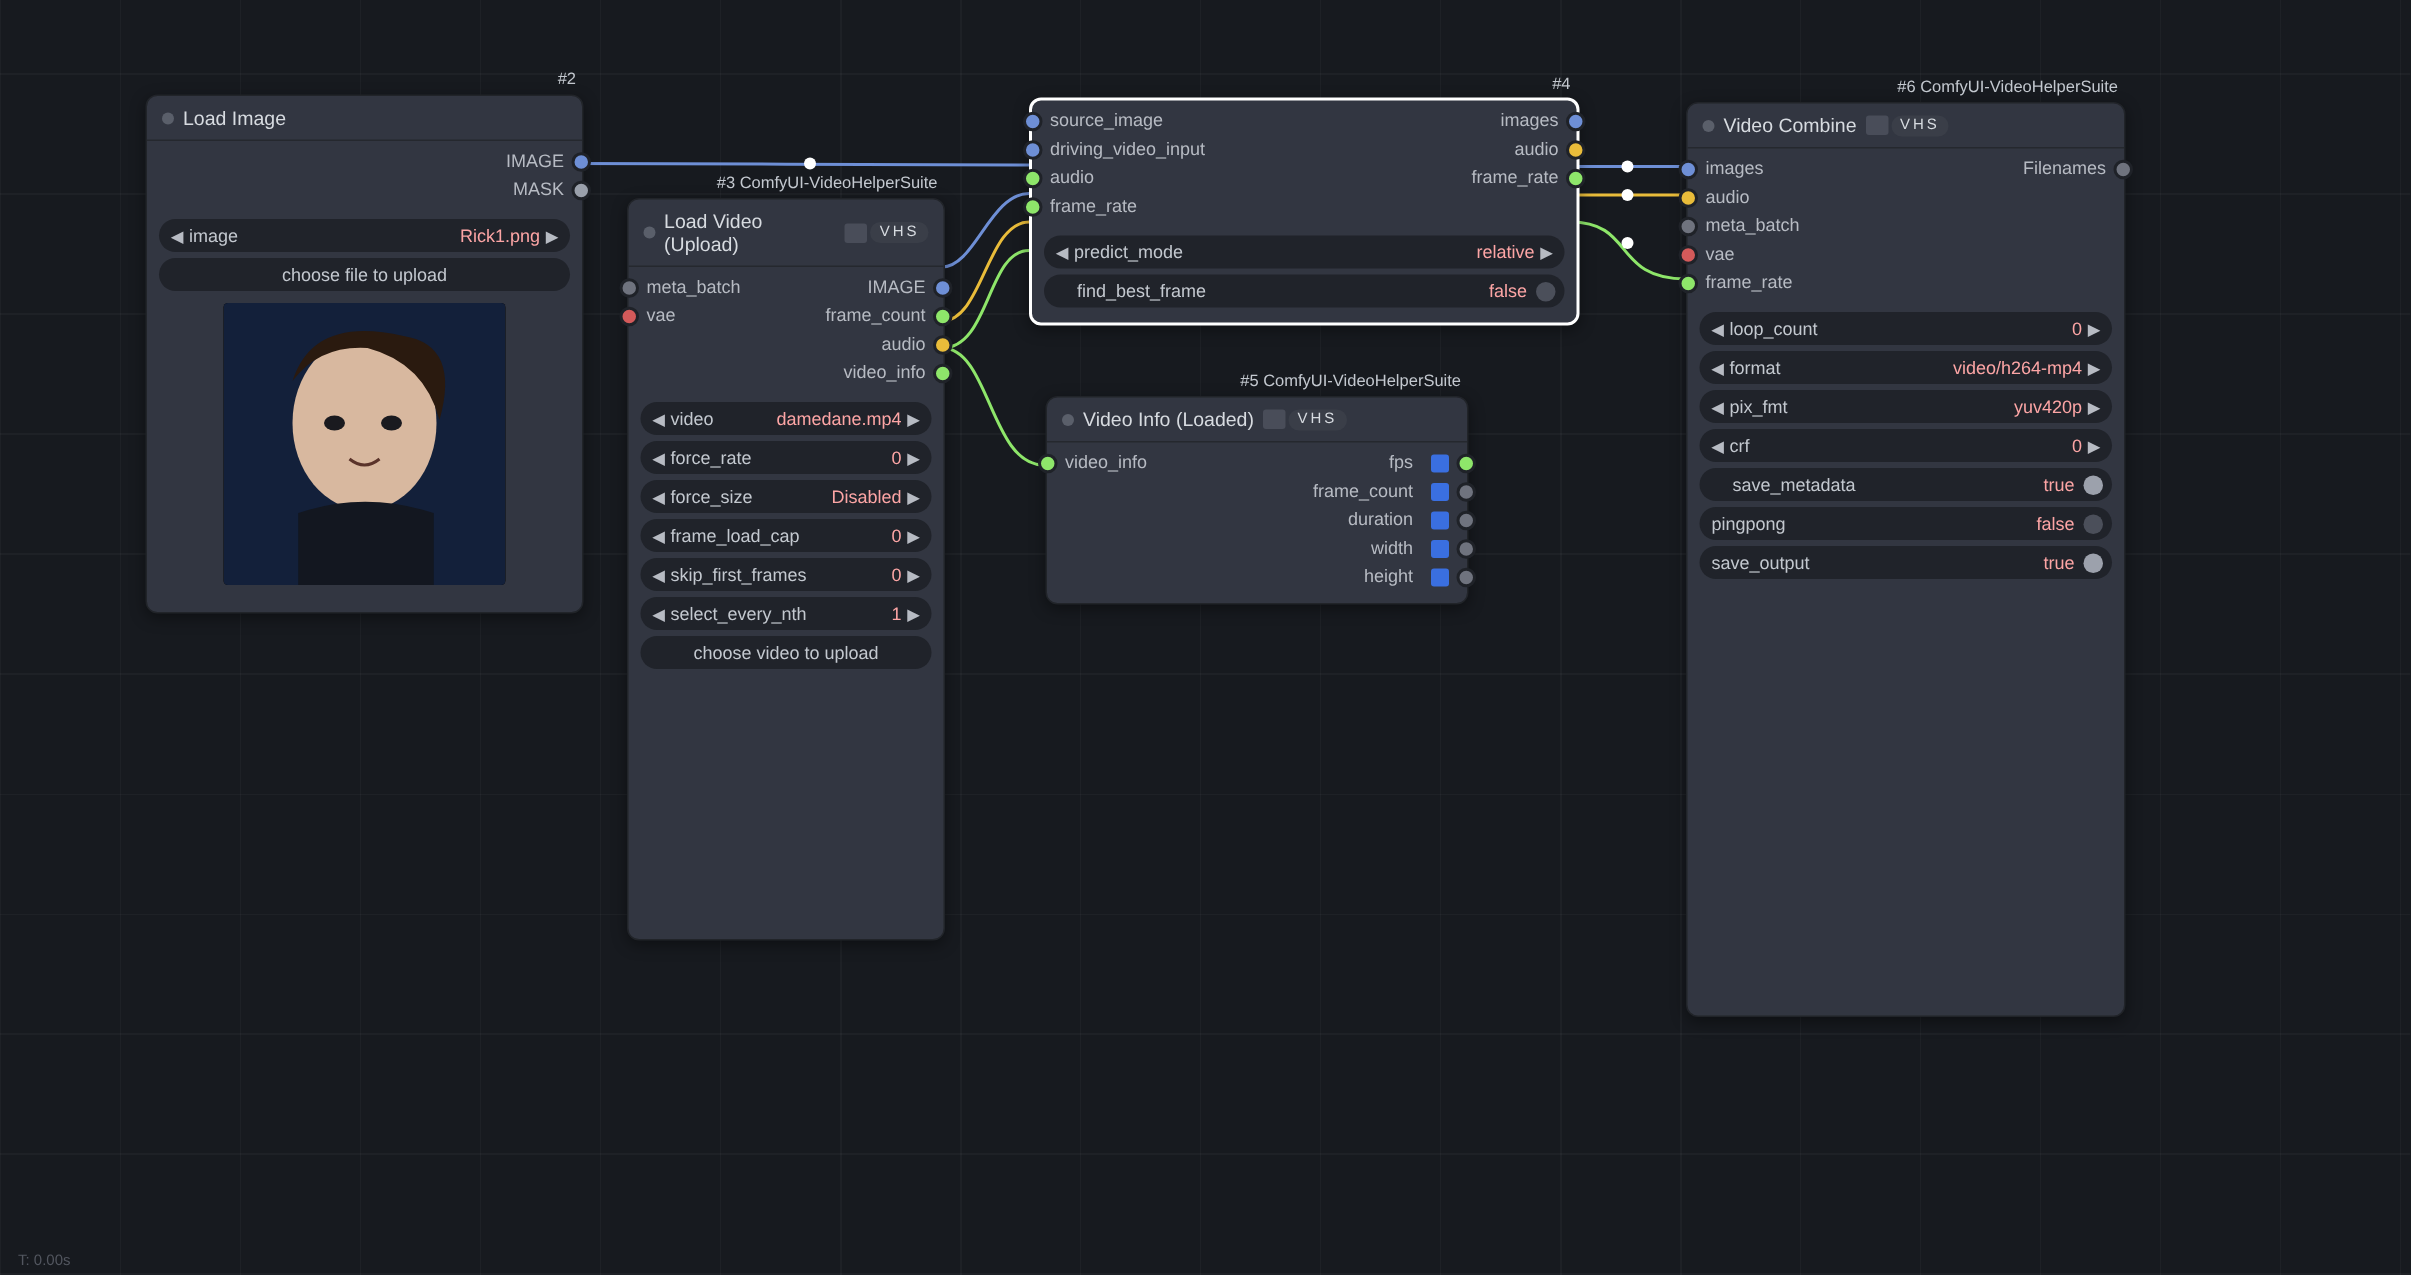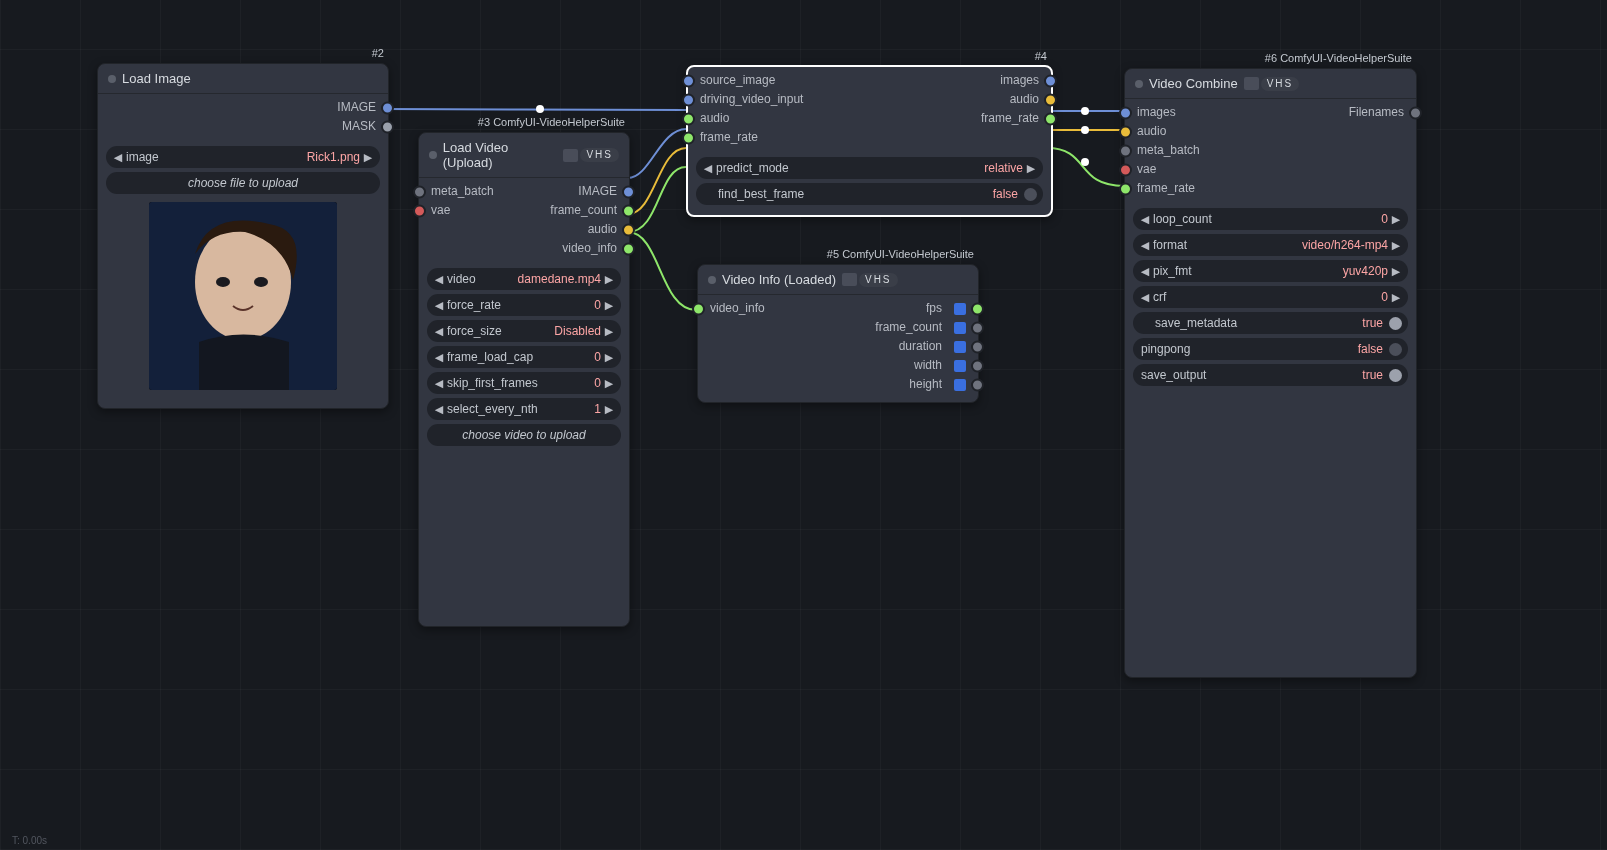--- a/index.html
+++ b/index.html
@@ -69,21 +69,21 @@
   display: flex; align-items: center;
   justify-content: space-between;
   padding: 0 6px;
   color: #c3c8cf;
   font-size: 12px;
   position: relative;
 }
 .widget .chev { font-size: 11px; color: #b7bbc3; width: 12px; text-align: center; }
 .widget .wlabel { padding: 0 2px; }
 .widget .wvalue { padding: 0 2px; color: #fca5a5; }
-.widget.btn { justify-content: center; font-style: italic; }
+.widget.btn { justify-content: center; }
 .widget.text-input { background: #20232a; }
 
 .toggle-dot { width: 13px; height: 13px; border-radius: 50%; background: #4b4f5a; margin-left: 4px; }
 .toggle-dot.on { background: #9ca1ac; }
 
 .img-preview { width: 188px; height: 188px; background: #111; margin: 4px auto 8px; position: relative; overflow: hidden; border-radius: 3px;}
 .color-badge { width: 12px; height: 12px; border-radius: 2px; }
 
 .footer-tag { position: absolute; left: 12px; bottom: 4px; font-size: 10px; color: #52565f; }
 </style>

